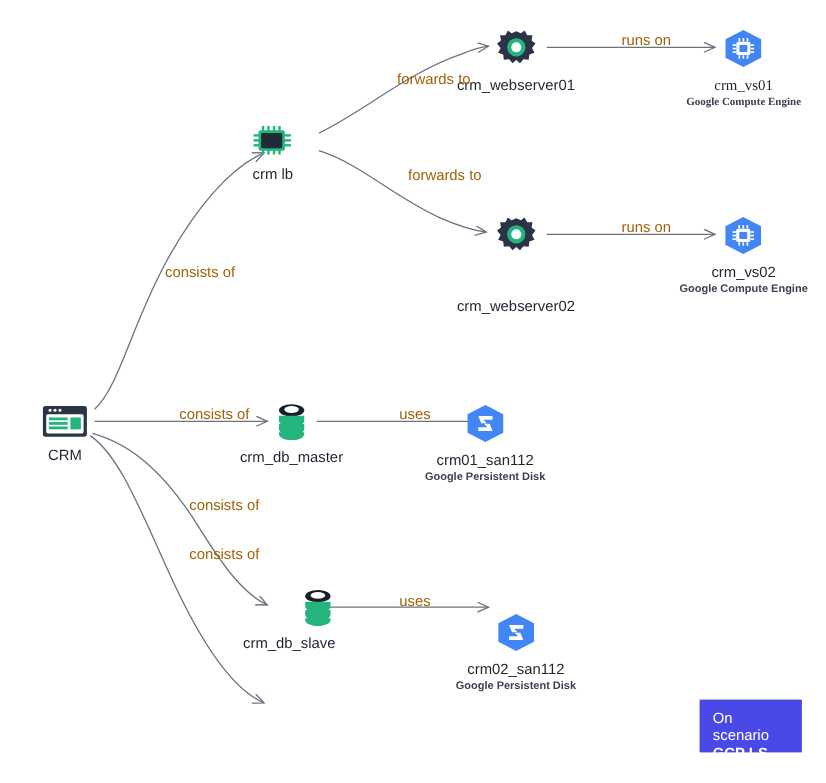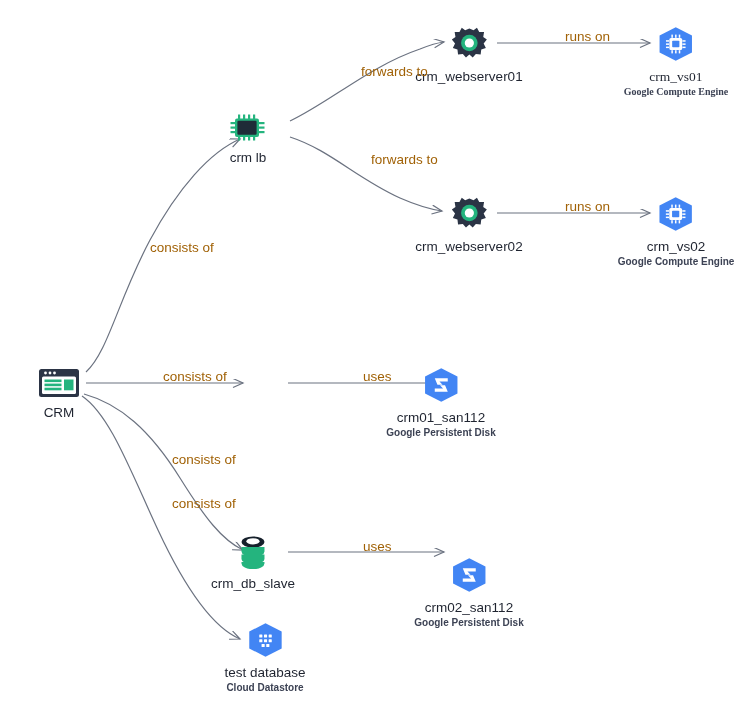--- a/index.html
+++ b/index.html
@@ -102,21 +102,21 @@
     <span class="glyph">
       <svg width="36" height="36" viewBox="0 0 36 36" xmlns="http://www.w3.org/2000/svg">
         <path fill="#2b3445" d="M18 2.5 L22.2 4.2 L25.6 1.8 L27.9 6.1 L32.7 6.1 L31.9 10.9 L35.5 13.6 L32.3 17.6 L34.5 21.9 L29.9 23.6 L29.3 28.4 L24.5 27.9 L21.4 31.6 L18 28.6 L14.6 31.6 L11.5 27.9 L6.7 28.4 L6.1 23.6 L1.5 21.9 L3.7 17.6 L0.5 13.6 L4.1 10.9 L3.3 6.1 L8.1 6.1 L10.4 1.8 L13.8 4.2 Z"></path>
         <circle cx="18" cy="17" r="8.3" fill="#24b47e"></circle>
         <circle cx="18" cy="17" r="4.6" fill="#ffffff"></circle>
       </svg>
     </span>
     <span class="nlabel">crm_webserver01</span>
   </div>
 
-  <div class="node" style="left:469px;top:196px;transform:translateX(-50%);">
+  <div class="node" style="left:469px;top:196px;transform:translateX(-50%);gap:31px;">
     <span class="glyph">
       <svg width="36" height="36" viewBox="0 0 36 36" xmlns="http://www.w3.org/2000/svg">
         <path fill="#2b3445" d="M18 2.5 L22.2 4.2 L25.6 1.8 L27.9 6.1 L32.7 6.1 L31.9 10.9 L35.5 13.6 L32.3 17.6 L34.5 21.9 L29.9 23.6 L29.3 28.4 L24.5 27.9 L21.4 31.6 L18 28.6 L14.6 31.6 L11.5 27.9 L6.7 28.4 L6.1 23.6 L1.5 21.9 L3.7 17.6 L0.5 13.6 L4.1 10.9 L3.3 6.1 L8.1 6.1 L10.4 1.8 L13.8 4.2 Z"></path>
         <circle cx="18" cy="17" r="8.3" fill="#24b47e"></circle>
         <circle cx="18" cy="17" r="4.6" fill="#ffffff"></circle>
       </svg>
     </span>
     <span class="nlabel">crm_webserver02</span>
   </div>
 
@@ -167,87 +167,84 @@
           <rect x="25.6" y="14.2" width="3.2" height="1.5"></rect>
           <rect x="25.6" y="17.4" width="3.2" height="1.5"></rect>
           <rect x="25.6" y="20.6" width="3.2" height="1.5"></rect>
         </g>
       </svg>
     </span>
     <span class="nlabel">crm_vs02</span>
     <span class="nsub">Google Compute Engine</span>
   </div>
 
-
-  <div class="node" style="left:441px;top:367px;transform:translateX(-50%);">
-    <span class="glyph">
-      <svg width="38" height="36" viewBox="0 0 38 36" xmlns="http://www.w3.org/2000/svg">
-        <path d="M19 1.2 L35.2 9.6 L35.2 26.4 L19 34.8 L2.8 26.4 L2.8 9.6 Z" fill="#4285f4"></path>
-        <g fill="#ffffff">
-          <path d="M12.5 11.2 h13 v3.4 h-8.3 l3.1 3.1 h-5.1 Z"></path>
-          <path d="M25.5 24.8 h-13 v-3.4 h8.3 l-3.1 -3.1 h5.1 Z"></path>
-        </g>
-      </svg>
-    </span>
-    <span class="nlabel">crm01_san112</span>
-    <span class="nsub">Google Persistent Disk</span>
-  </div>
-
-  <div class="node" style="left:253px;top:535px;transform:translateX(-50%);">
+  <div class="node" style="left:265px;top:366px;transform:translateX(-50%);">
     <span class="glyph">
       <svg width="32" height="34" viewBox="0 0 32 34" xmlns="http://www.w3.org/2000/svg">
         <ellipse cx="16" cy="7" rx="11.5" ry="5.6" fill="#16202b"></ellipse>
         <ellipse cx="16" cy="6.3" rx="6.6" ry="3.1" fill="#ffffff"></ellipse>
         <path d="M4.5 12 h23 v4.4 a11.5 5.6 0 0 1 -23 0 Z" fill="#24b47e"></path>
         <path d="M4.5 19.5 h23 v4.4 a11.5 5.6 0 0 1 -23 0 Z" fill="#24b47e"></path>
         <path d="M4.5 27 h23 v1.6 a11.5 5.6 0 0 1 -23 0 Z" fill="#24b47e"></path>
       </svg>
     </span>
-    <span class="nlabel">crm_db_slave</span>
-  </div>
-
-  <div class="node" style="left:469px;top:557px;transform:translateX(-50%);">
+    <span class="nlabel">crm_db_master</span>
+  </div>
+
+  <div class="node" style="left:441px;top:367px;transform:translateX(-50%);">
     <span class="glyph">
       <svg width="38" height="36" viewBox="0 0 38 36" xmlns="http://www.w3.org/2000/svg">
         <path d="M19 1.2 L35.2 9.6 L35.2 26.4 L19 34.8 L2.8 26.4 L2.8 9.6 Z" fill="#4285f4"></path>
         <g fill="#ffffff">
           <path d="M12.5 11.2 h13 v3.4 h-8.3 l3.1 3.1 h-5.1 Z"></path>
           <path d="M25.5 24.8 h-13 v-3.4 h8.3 l-3.1 -3.1 h5.1 Z"></path>
         </g>
       </svg>
     </span>
+    <span class="nlabel">crm01_san112</span>
+    <span class="nsub">Google Persistent Disk</span>
+  </div>
+
+  <div class="node" style="left:263px;top:535px;transform:translateX(-50%);align-items:flex-end;">
+    <span class="glyph">
+      <svg width="32" height="34" viewBox="0 0 32 34" xmlns="http://www.w3.org/2000/svg">
+        <ellipse cx="16" cy="7" rx="11.5" ry="5.6" fill="#16202b"></ellipse>
+        <ellipse cx="16" cy="6.3" rx="6.6" ry="3.1" fill="#ffffff"></ellipse>
+        <path d="M4.5 12 h23 v4.4 a11.5 5.6 0 0 1 -23 0 Z" fill="#24b47e"></path>
+        <path d="M4.5 19.5 h23 v4.4 a11.5 5.6 0 0 1 -23 0 Z" fill="#24b47e"></path>
+        <path d="M4.5 27 h23 v1.6 a11.5 5.6 0 0 1 -23 0 Z" fill="#24b47e"></path>
+      </svg>
+    </span>
+    <span class="nlabel">crm_db_slave</span>
+  </div>
+
+  <div class="node" style="left:469px;top:557px;transform:translateX(-50%);">
+    <span class="glyph">
+      <svg width="38" height="36" viewBox="0 0 38 36" xmlns="http://www.w3.org/2000/svg">
+        <path d="M19 1.2 L35.2 9.6 L35.2 26.4 L19 34.8 L2.8 26.4 L2.8 9.6 Z" fill="#4285f4"></path>
+        <g fill="#ffffff">
+          <path d="M12.5 11.2 h13 v3.4 h-8.3 l3.1 3.1 h-5.1 Z"></path>
+          <path d="M25.5 24.8 h-13 v-3.4 h8.3 l-3.1 -3.1 h5.1 Z"></path>
+        </g>
+      </svg>
+    </span>
     <span class="nlabel">crm02_san112</span>
     <span class="nsub">Google Persistent Disk</span>
   </div>
 
-  <div class="node" style="left:265px;top:622px;transform:translateX(-50%);">
-    <span class="glyph">
-      <svg width="38" height="36" viewBox="0 0 38 36" xmlns="http://www.w3.org/2000/svg">
-        <path d="M19 1.2 L35.2 9.6 L35.2 26.4 L19 34.8 L2.8 26.4 L2.8 9.6 Z" fill="#4285f4"></path>
-        <g fill="#ffffff">
-          <rect x="12.8" y="12.4" width="3.1" height="3.1" rx="0.5"></rect>
-          <rect x="17.5" y="12.4" width="3.1" height="3.1" rx="0.5"></rect>
-          <rect x="22.2" y="12.4" width="3.1" height="3.1" rx="0.5"></rect>
-          <rect x="12.8" y="17.2" width="3.1" height="3.1" rx="0.5"></rect>
-          <rect x="17.5" y="17.2" width="3.1" height="3.1" rx="0.5"></rect>
-          <rect x="22.2" y="17.2" width="3.1" height="3.1" rx="0.5"></rect>
-          <rect x="15.1" y="22" width="3.1" height="3.1" rx="0.5"></rect>
-          <rect x="19.8" y="22" width="3.1" height="3.1" rx="0.5"></rect>
-        </g>
-      </svg>
-    </span>
-    <span class="nlabel">test database</span>
-    <span class="nsub">Cloud Datastore</span>
-  </div>
 
   <div class="edge-label" style="left:150px;top:240px;">consists of</div>
   <div class="edge-label" style="left:361px;top:64px;">forwards to</div>
   <div class="edge-label" style="left:371px;top:152px;">forwards to</div>
   <div class="edge-label" style="left:565px;top:29px;">runs on</div>
   <div class="edge-label" style="left:565px;top:199px;">runs on</div>
   <div class="edge-label" style="left:163px;top:369px;">consists of</div>
   <div class="edge-label" style="left:363px;top:369px;">uses</div>
   <div class="edge-label" style="left:172px;top:452px;">consists of</div>
   <div class="edge-label" style="left:172px;top:496px;">consists of</div>
   <div class="edge-label" style="left:363px;top:539px;">uses</div>
 
+  <div class="badge" style="left:636px;top:636px;width:93px;height:48px;">
+    <span class="b1">On scenario</span>
+    <span class="b2">GCP LS</span>
+  </div>
 
 </div>
 
 </body></html>

